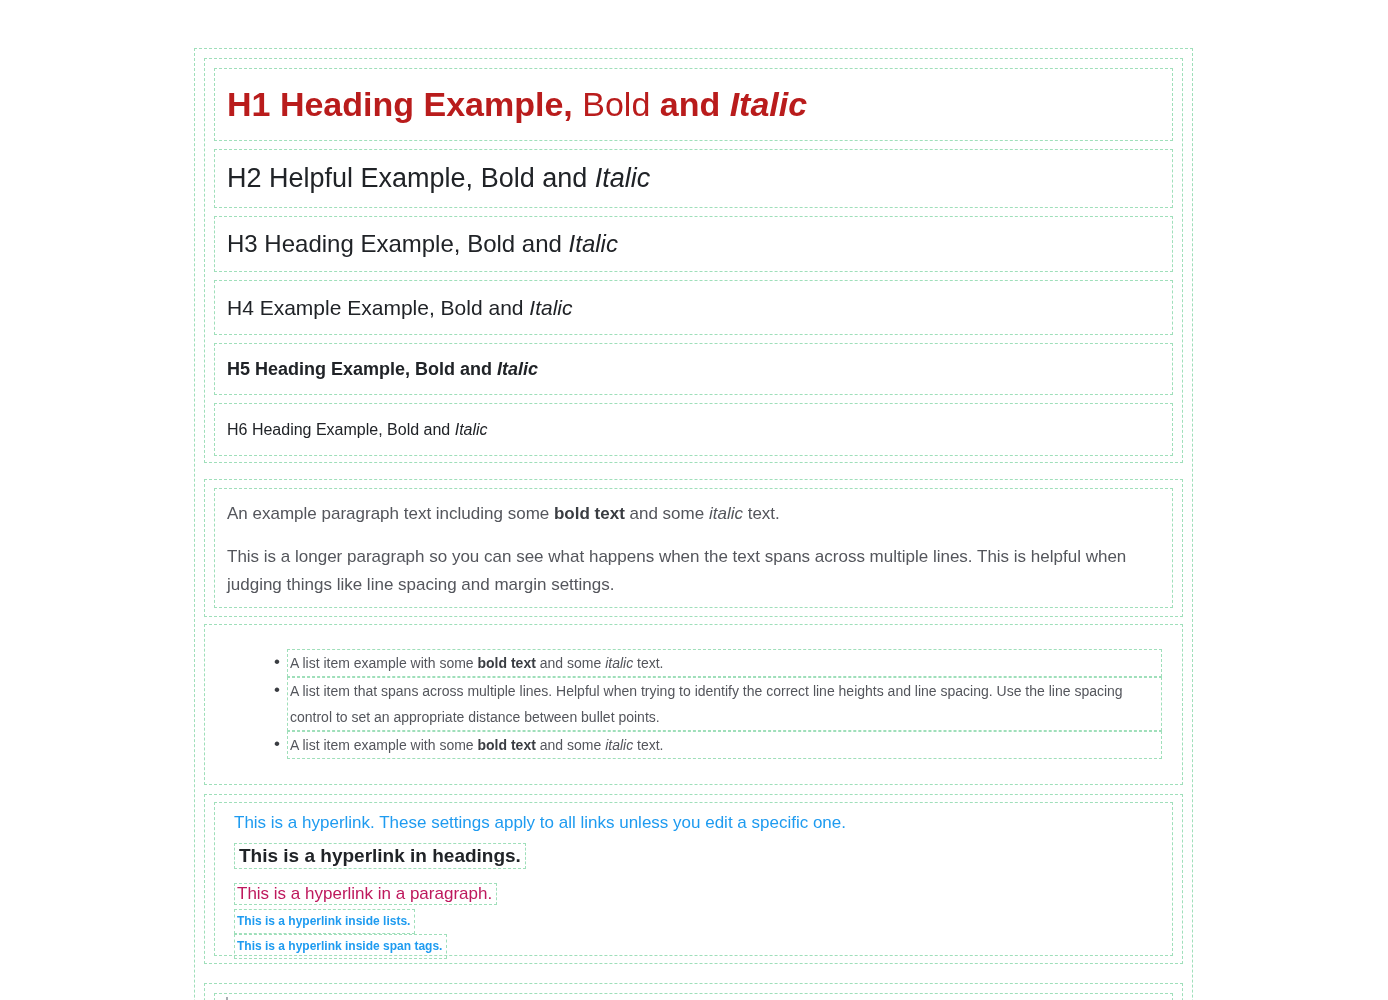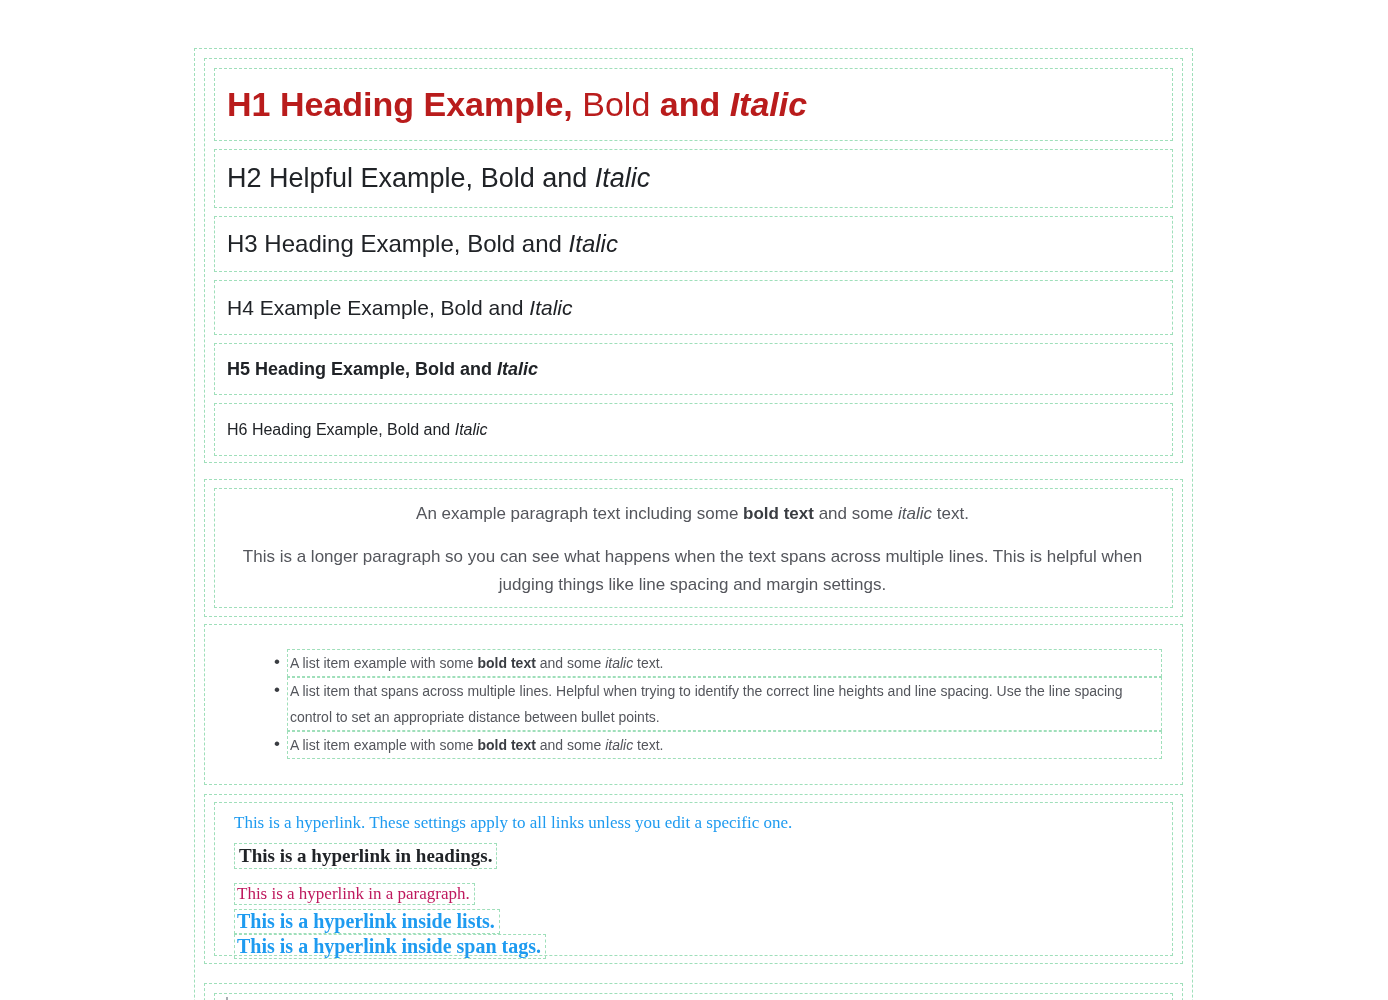--- a/index.html
+++ b/index.html
@@ -34,21 +34,21 @@
   .hb-1 { height: 73px; font-size: 34px; font-weight: 700; color: #b91c1c; }
   .hb-2 { height: 59px; font-size: 27px; font-weight: 500; }
   .hb-3 { height: 56px; font-size: 24px; font-weight: 500; }
   .hb-4 { height: 55px; font-size: 21px; font-weight: 500; }
   .hb-5 { height: 52px; font-size: 18px; font-weight: 700; }
   .hb-6 { height: 53px; font-size: 16px; font-weight: 500; }
   .hline span { display: inline; }
   .hb-1 .w-bold { font-weight: 400; }
   .w-italic { font-style: italic; }
   
-  .section-paragraph { margin-top: 16px; height: 138px; padding: 8px 9px; text-align: center; }
+  .section-paragraph { margin-top: 16px; height: 138px; padding: 8px 9px; }
   .pblock {
     border: 1px dashed #9fdfba;
     height: 100%;
     padding: 11px 14px 10px 12px;
   }
   .para {
     font-size: 17px; line-height: 28px;
     color: #54565c; font-weight: 400;
   }
   .para + .para { margin-top: 15px; }
@@ -67,21 +67,20 @@
     font-size: 14px; line-height: 26px;
     color: #54565c;
     padding: 0 10px 0 2px;
   }
   
   .section-links { margin-top: 9px; height: 170px; padding: 7px 9px; }
   .links-block {
     border: 1px dashed #9fdfba;
     height: 100%;
     padding: 6px 12px 10px 19px;
-    font-family: Liberation Serif, serif;
   }
   a { text-decoration: none; }
   .link-intro {
     display: block;
     font-size: 17px; line-height: 28px; font-weight: 500;
     color: #1e9bf0;
     margin-bottom: 6px;
   }
   .link-row { line-height: 0; }
   .link-heading {
@@ -96,21 +95,21 @@
     display: inline-block;
     border: 1px dashed #9fdfba;
     font-size: 17px; line-height: 20px; font-weight: 400;
     color: #be185d;
     padding: 0 4px 0 2px;
   }
   .row-lists { margin-top: 4px; }
   .link-blue-bold {
     display: inline-block;
     border: 1px dashed #9fdfba;
-    font-size: 20px; line-height: 23px; font-weight: 700;
+    font-size: 12px; line-height: 23px; font-weight: 700;
     color: #1e9bf0;
     padding: 0 4px 0 2px;
   }
   
   .section-new { margin-top: 19px; height: 140px; padding: 9px; }
   .new-block {
     border: 1px dashed #9fdfba;
     height: 100%;
     padding: 3px 0 0 11px;
   }

